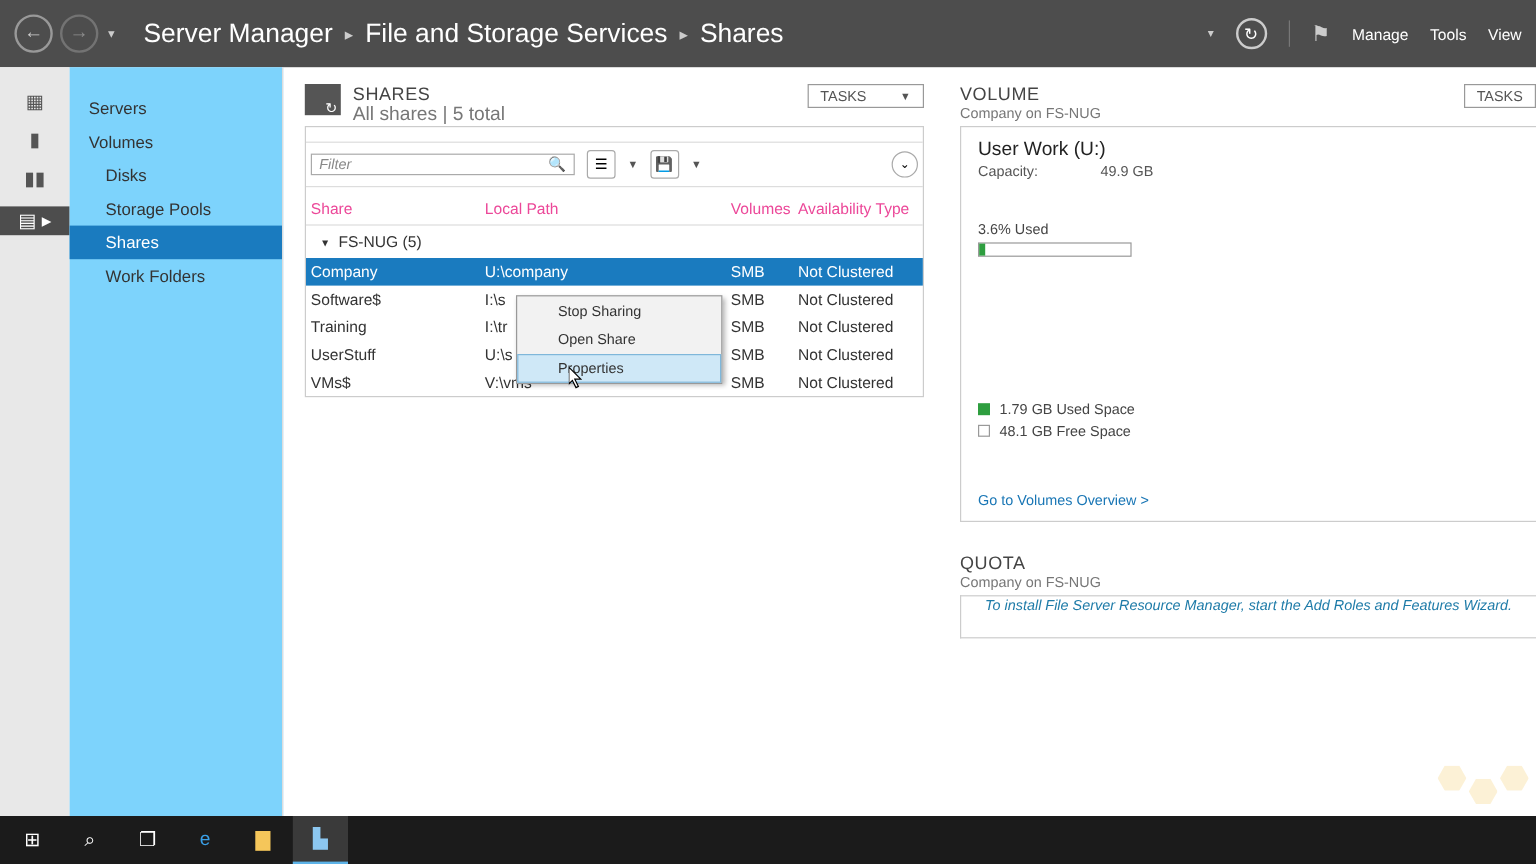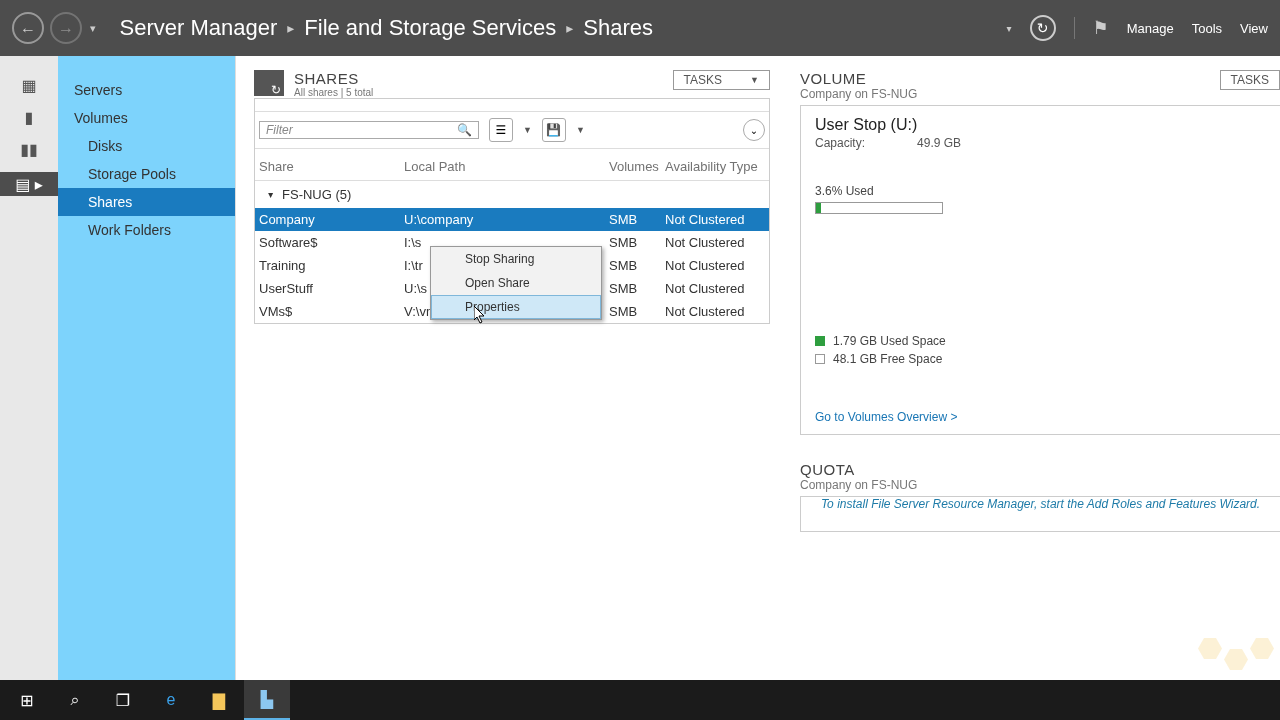--- a/index.html
+++ b/index.html
@@ -22,31 +22,31 @@
 .sidebar { width: 178px; background: #7dd3fc; border-right: 1px solid #ddd; padding-top: 20px; font-size: 14px; }
 .sidebar .item { padding: 6px 0 6px 16px; cursor: pointer; color: #333; }
 .sidebar .sub { padding-left: 30px; }
 .sidebar .item.selected { background: #1a7bbf; color: #fff; }
 .content { flex: 1; display: flex; }
 .center { flex: 1; padding: 14px 12px 0 18px; min-width: 0; }
 .panel-header { display: flex; align-items: flex-start; }
 .panel-icon { width: 30px; height: 26px; background: #555; margin-right: 10px; position:relative; }
 .panel-icon::after{content:"↻"; color:#fff; position:absolute; right:3px; bottom:-1px; font-size:12px;}
 .panel-title { font-size: 15px; color: #444; letter-spacing: .5px; }
-.panel-sub { font-size: 10px; color: #777; }
+.panel-sub { font-size: 16px; color: #777; }
 .tasks-btn { margin-left: auto; border: 1px solid #999; padding: 2px 10px; font-size: 12px; background: #fff; display: flex; align-items: center; gap: 28px; color: #555; cursor: pointer; }
 .filterbar { margin-top: 12px; display: flex; align-items: center; gap: 10px; border:1px solid #ddd; border-left:none; border-right:none; padding:6px 4px;}
 .filter-input { flex: 0 0 220px; border: 1px solid #aaa; height: 18px; display: flex; align-items: center; padding: 0 6px; font-size: 12px; color: #888; font-style: italic; }
 .filter-input .search { margin-left: auto; font-style: normal; color:#333;}
 .tool-btn { width: 24px; height: 24px; border: 1px solid #aaa; display: flex; align-items: center; justify-content: center; font-size: 12px; border-radius:3px;}
 .tool-drop { font-size:9px; color:#555; }
 .expand-btn { margin-left: auto; width: 22px; height: 22px; border: 1px solid #aaa; border-radius: 50%; display: flex; align-items: center; justify-content: center; font-size: 10px; }
 .center-box { border:1px solid #ccc; margin-top:0; }
 .grid { margin-top: 4px; font-size: 13px; }
-.grid-head { display: flex; color: #737373; border-bottom: 1px solid #ddd; padding: 6px 0 6px 4px; }
+.grid-head { display: flex; color: #ec4899; border-bottom: 1px solid #ddd; padding: 6px 0 6px 4px; }
 .col-share { flex: 0 0 145px; }
 .col-path { flex: 0 0 205px; }
 .col-proto { flex: 0 0 56px; }
 .col-avail { flex: 1; }
 .group-row { padding: 6px 0 6px 14px; color: #333; }
 .group-row .caret { display:inline-block; transform: rotate(90deg); font-size:10px; margin-right:8px;}
 .data-row { display: flex; padding: 4px 0 4px 4px; color: #333; }
 .data-row.selected { background: #1a7bbf; color: #fff; }
 .ctx-menu { position: absolute; background: #f2f2f2; border: 1px solid #999; width: 172px; box-shadow: 2px 2px 4px rgba(0,0,0,.3); font-size: 12px; z-index: 100; }
 .ctx-menu .ctx-item { padding: 5px 12px 5px 34px; cursor: pointer; color: #333; }
@@ -195,21 +195,21 @@
       <div class="rhead">
         <div>
           <div class="rtitle">VOLUME</div>
           <div class="rsub">Company on FS-NUG</div>
         </div>
         <div class="tasks-btn" style="margin-left:auto;">
           <span>TASKS</span>
         </div>
       </div>
       <div class="rbox">
-        <div class="vol-name">User Stop (U:)</div>
+        <div class="vol-name">User Work (U:)</div>
         <div class="vol-cap"><span>Capacity:</span><span class="val">49.9 GB</span></div>
         <div class="usage">
           <div class="usage-left">
             <div>3.6% Used</div>
             <div class="bar">
                 <div class="bar-fill"></div>
               </div>
           </div>
           <div class="legend">
             <div class="legend-item">

